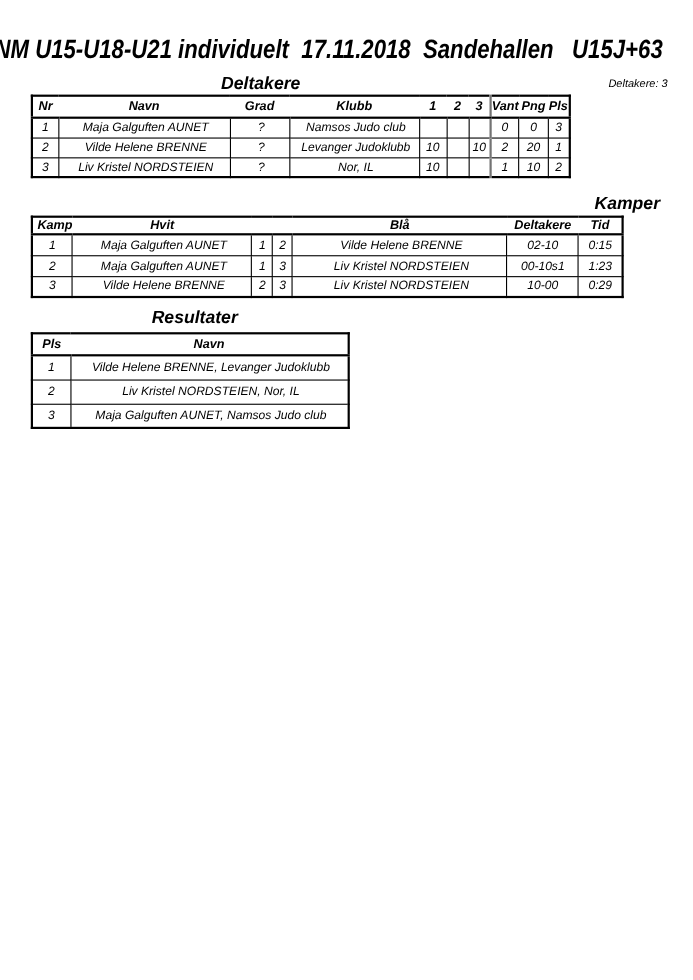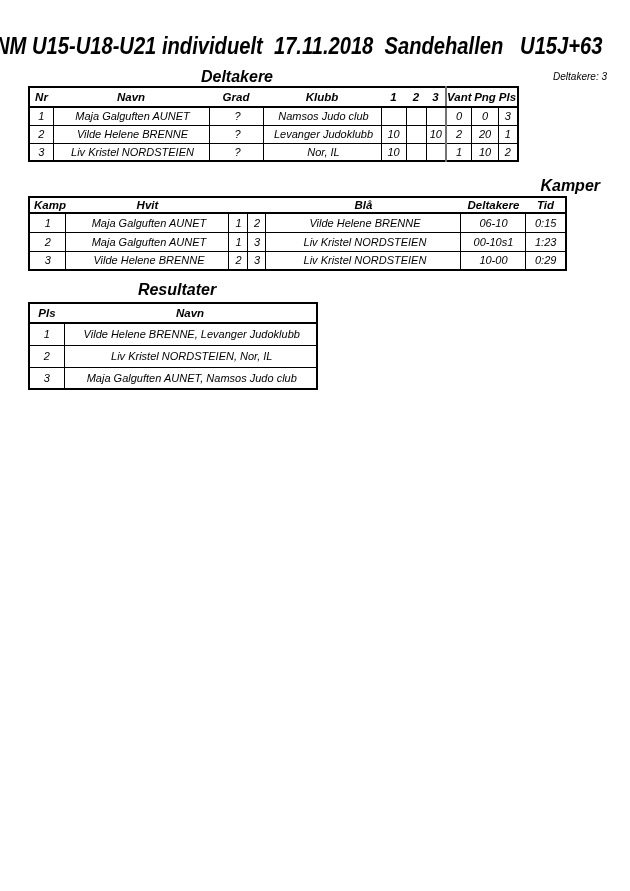--- a/index.html
+++ b/index.html
@@ -155,21 +155,21 @@
       <th>Tid</th>
     </tr>
   </thead>
   <tbody>
     <tr>
       <td class="c">1</td>
       <td class="l">Maja Galguften AUNET</td>
       <td class="c">1</td>
       <td class="c">2</td>
       <td class="l">Vilde Helene BRENNE</td>
-      <td class="c">06-10</td>
+      <td class="c">02-10</td>
       <td class="c">0:15</td>
     </tr>
     <tr>
       <td class="c">2</td>
       <td class="l">Maja Galguften AUNET</td>
       <td class="c">1</td>
       <td class="c">3</td>
       <td class="l">Liv Kristel NORDSTEIEN</td>
       <td class="c">00-10s1</td>
       <td class="c">1:23</td>

